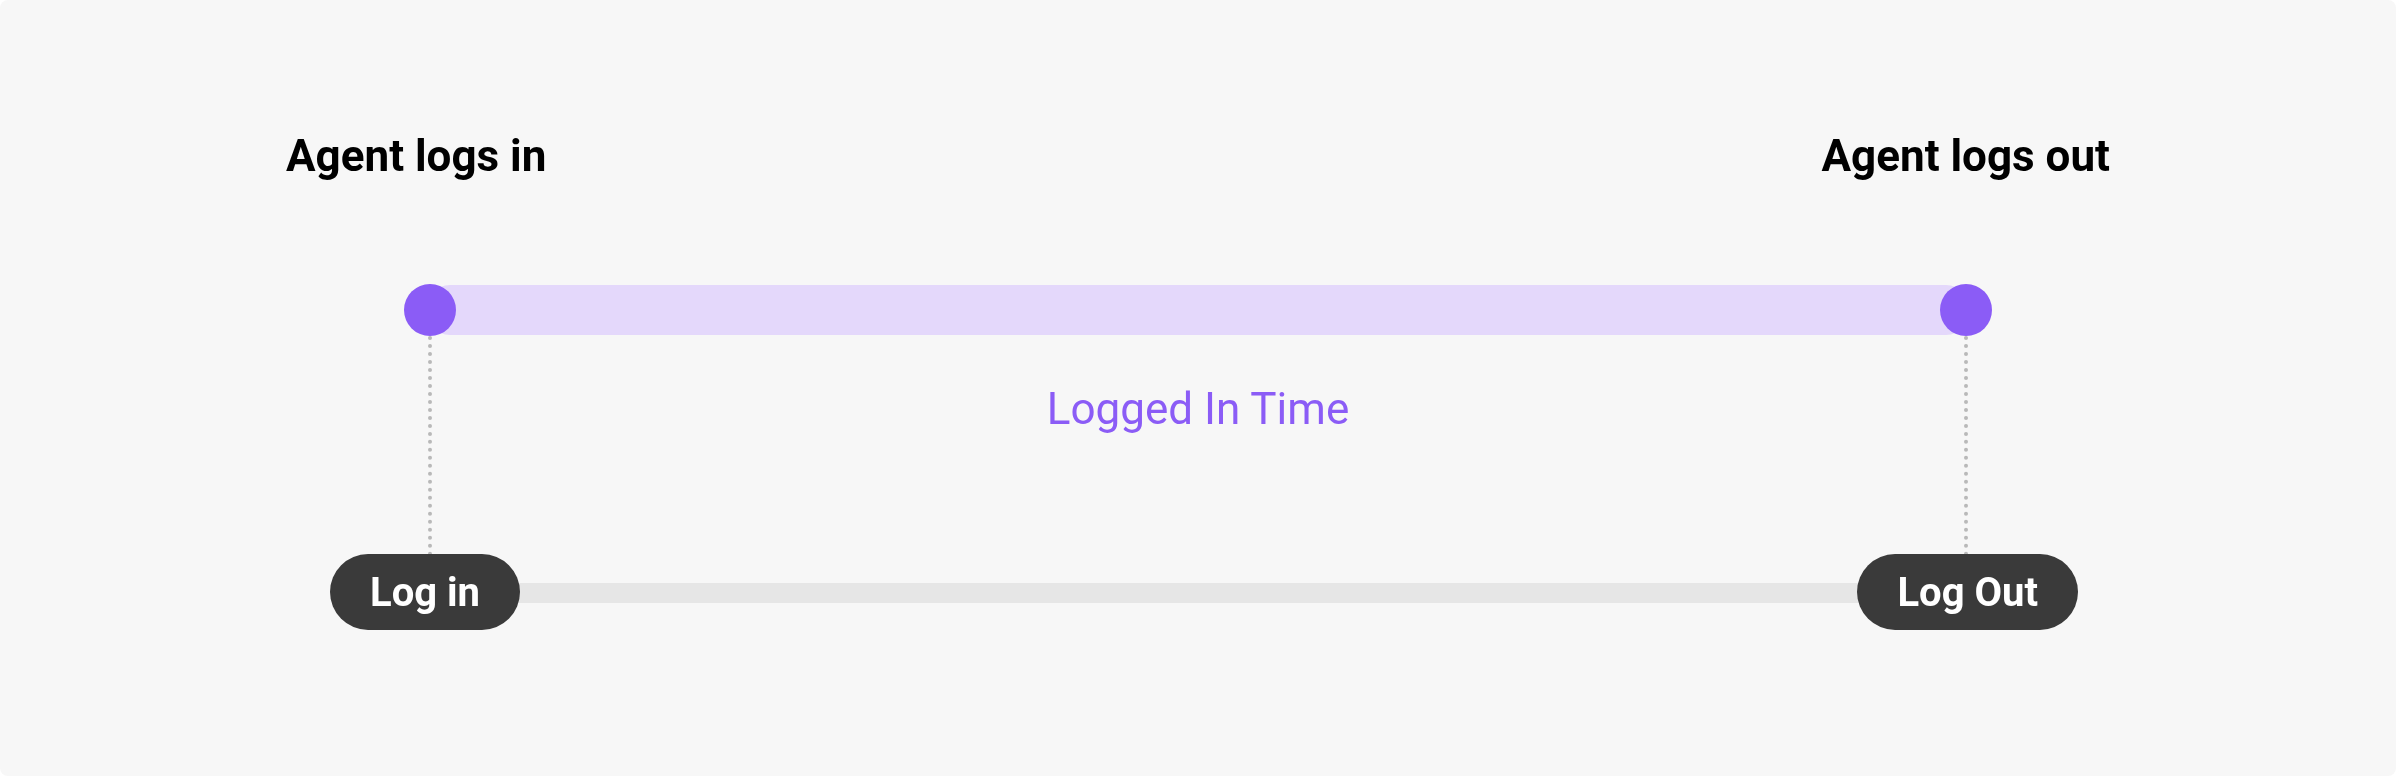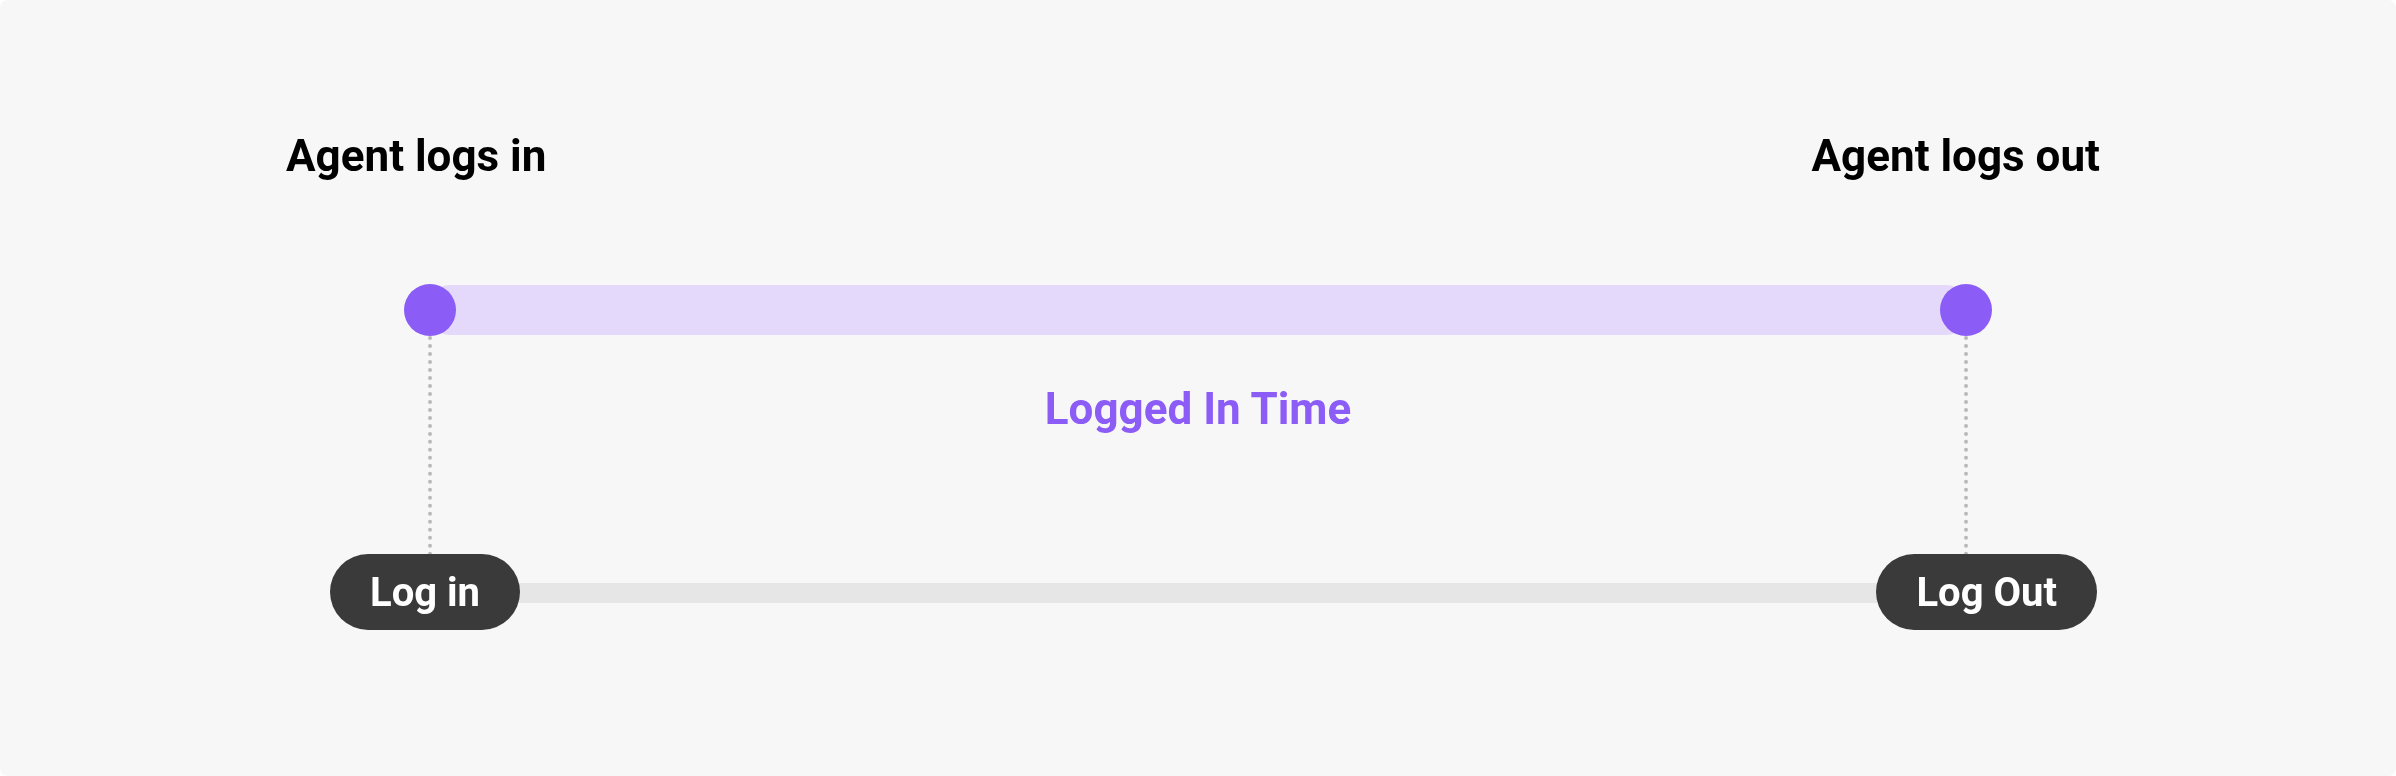--- a/index.html
+++ b/index.html
@@ -17,21 +17,21 @@
   }
 
   
   .top-label {
     position: absolute;
     font-size: 44px;
     font-weight: 700;
     color: #000;
   }
   .top-label.left  { left: 286px;  top: 130px; }
-  .top-label.right { right: 296px; top: 130px; }
+  .top-label.right { right: 286px; top: 130px; }
 
   
   .timeline-bar {
     position: absolute;
     left: 425px;
     right: 425px;
     top: 285px;
     height: 50px;
     background: #e4d8fb;
     border-radius: 25px;
@@ -50,21 +50,21 @@
   .dot.right { right: 404px; }
 
   
   .mid-label {
     position: absolute;
     left: 0;
     right: 0;
     top: 383px;
     text-align: center;
     font-size: 44px;
-    font-weight: 700;
+    font-weight: 400;
     color: #8b5cf6;
   }
 
   
   .connector {
     position: absolute;
     top: 336px;      
     height: 244px;   
     width: 0;
     border-left: 4px dotted #b9b9b9;
@@ -93,21 +93,21 @@
     color: #fff;
     font-size: 40px;
     font-weight: 700;
     border-radius: 38px;
     display: flex;
     align-items: center;
     justify-content: center;
     white-space: nowrap;
   }
   .pill.left  { left: 330px; }
-  .pill.right { right: 299px; }
+  .pill.right { right: 318px; }
 </style>
 </head>
 <body>
 
 <div class="canvas">
 
   <div class="top-label left">Agent logs in</div>
 
   <div class="top-label right">Agent logs out</div>
 

